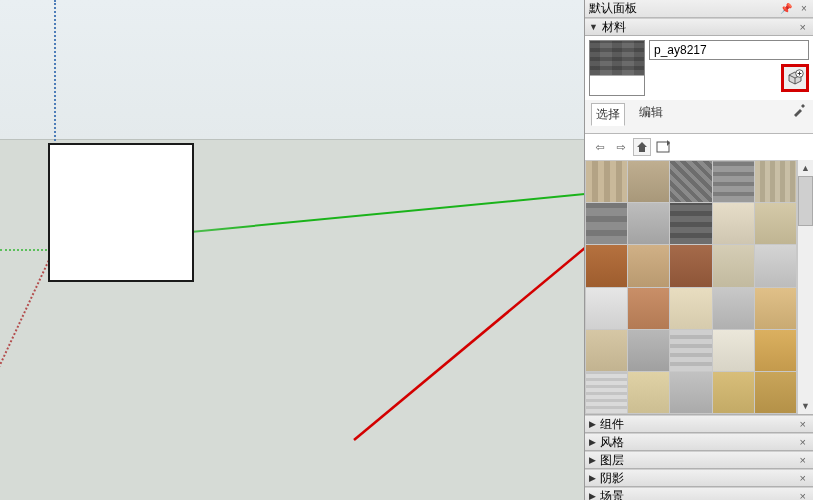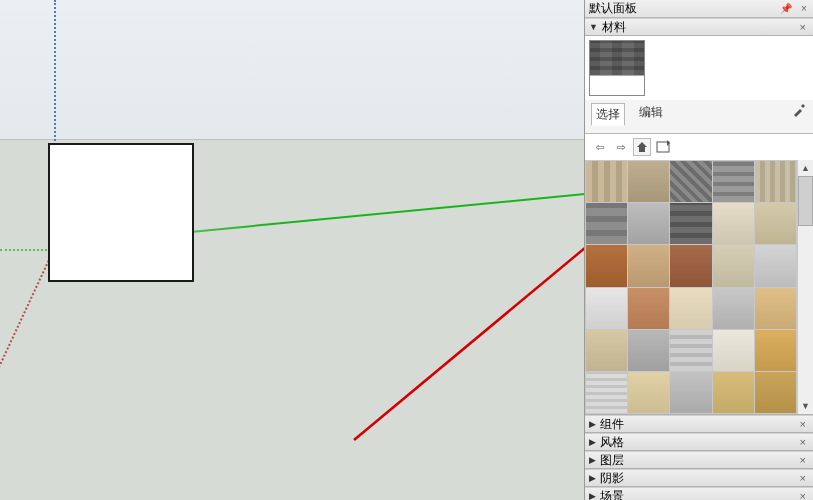--- a/index.html
+++ b/index.html
@@ -106,20 +106,33 @@
     <span>材料</span>
     <span class="x">×</span>
   </div>
 
   <div class="mat-body">
 
     <div class="mat-top">
       <div class="mat-preview">
         <div class="tex"></div>
         <div class="blank"></div>
+      </div>
+      <div class="mat-name-col">
+        <input class="mat-name-input" value="p_ay8217" style="">
+        <div class="mat-create-row">
+          <div class="mat-create-btn">
+            <svg viewBox="0 0 24 24">
+              <path d="M4 8 L12 4 L20 8 L20 16 L12 20 L4 16 Z" fill="#d9d9d9" stroke="#333" stroke-width="1"></path>
+              <path d="M4 8 L12 12 L20 8 M12 12 L12 20" fill="none" stroke="#333" stroke-width="1"></path>
+              <circle cx="18" cy="6" r="5" fill="#fff" stroke="#333" stroke-width="1"></circle>
+              <path d="M18 3.5 v5 M15.5 6 h5" stroke="#333" stroke-width="1.3"></path>
+            </svg>
+          </div>
+        </div>
       </div>
     </div>
 
     <div class="minitabs">
       <span class="tab active">选择</span>
       <span class="tab">编辑</span>
       <span class="eyedrop">
         <svg width="16" height="16" viewBox="0 0 16 16">
             <path d="M3 13 L9 7 L11 9 L5 15 Z" fill="#555"></path>
             <path d="M10 4 L12 2 L14 4 L12 6 Z" fill="#555"></path>

